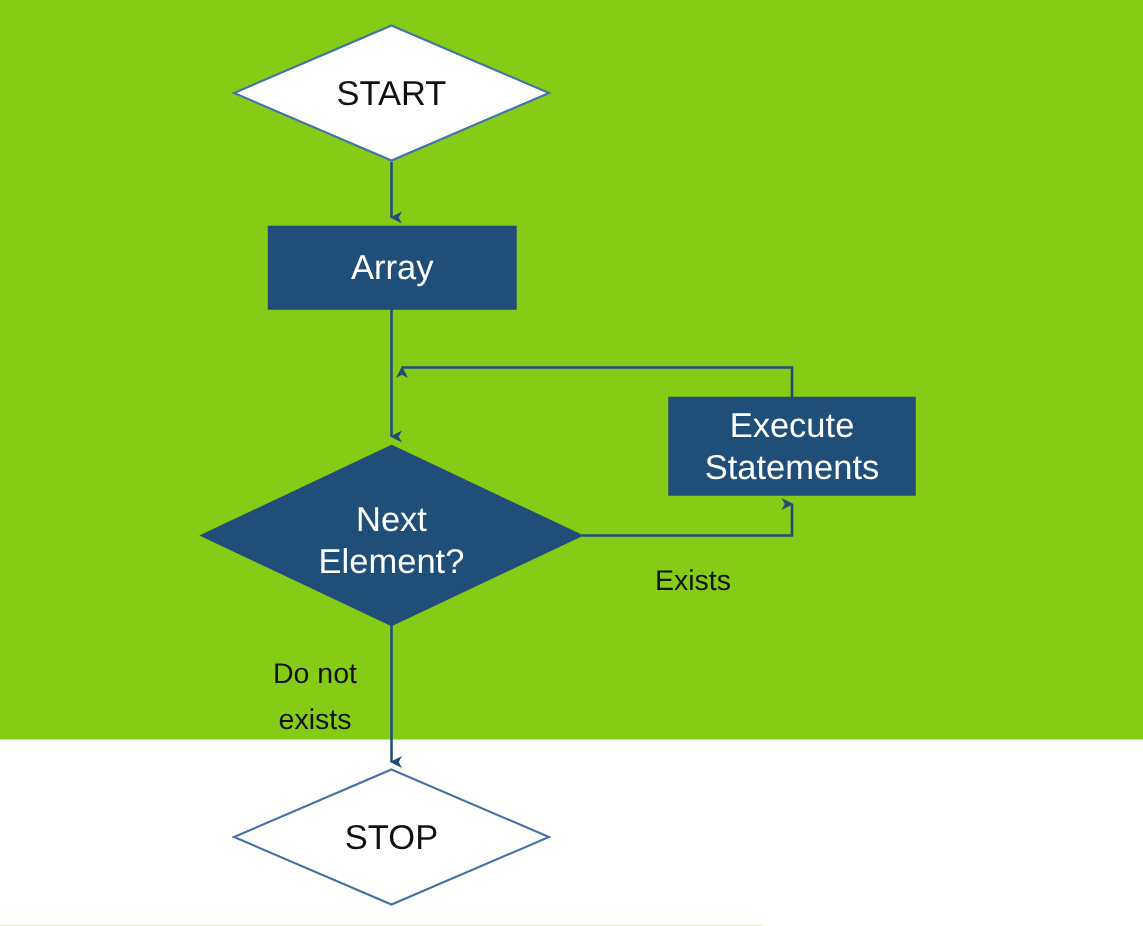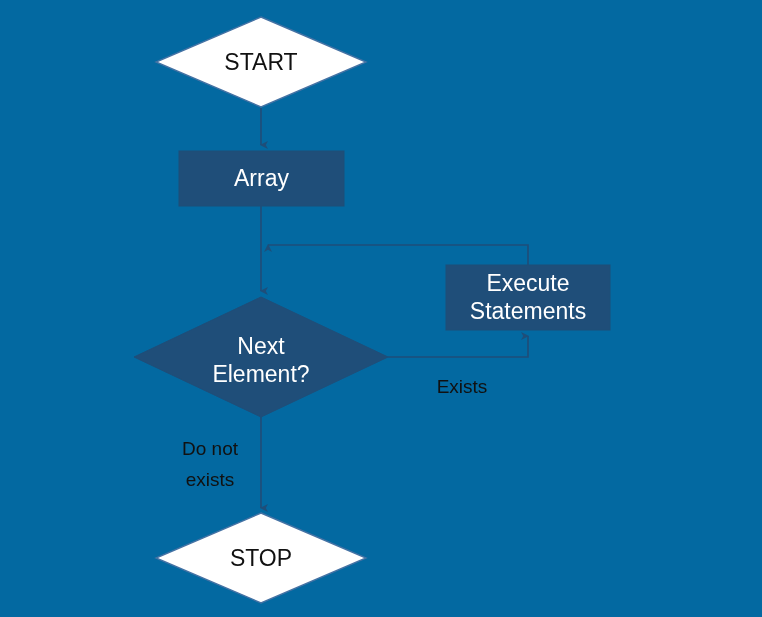--- a/index.html
+++ b/index.html
@@ -9,22 +9,22 @@
   }
   body {
     width: 762px;
     height: 617px;
     font-family: "Liberation Sans", sans-serif;
     overflow: hidden;
   }
   #flow-root {
     position: relative;
     width: 762px;
-    height: 617px;
-    background: #0369a1;
+    height: 493px;
+    background: #84cc16;
   }
   svg#flowchart {
     display: block;
     width: 762px;
     height: 617px;
   }
   .shape-outline {
     fill: #ffffff;
     stroke: #4472A4;
     stroke-width: 1.4;

